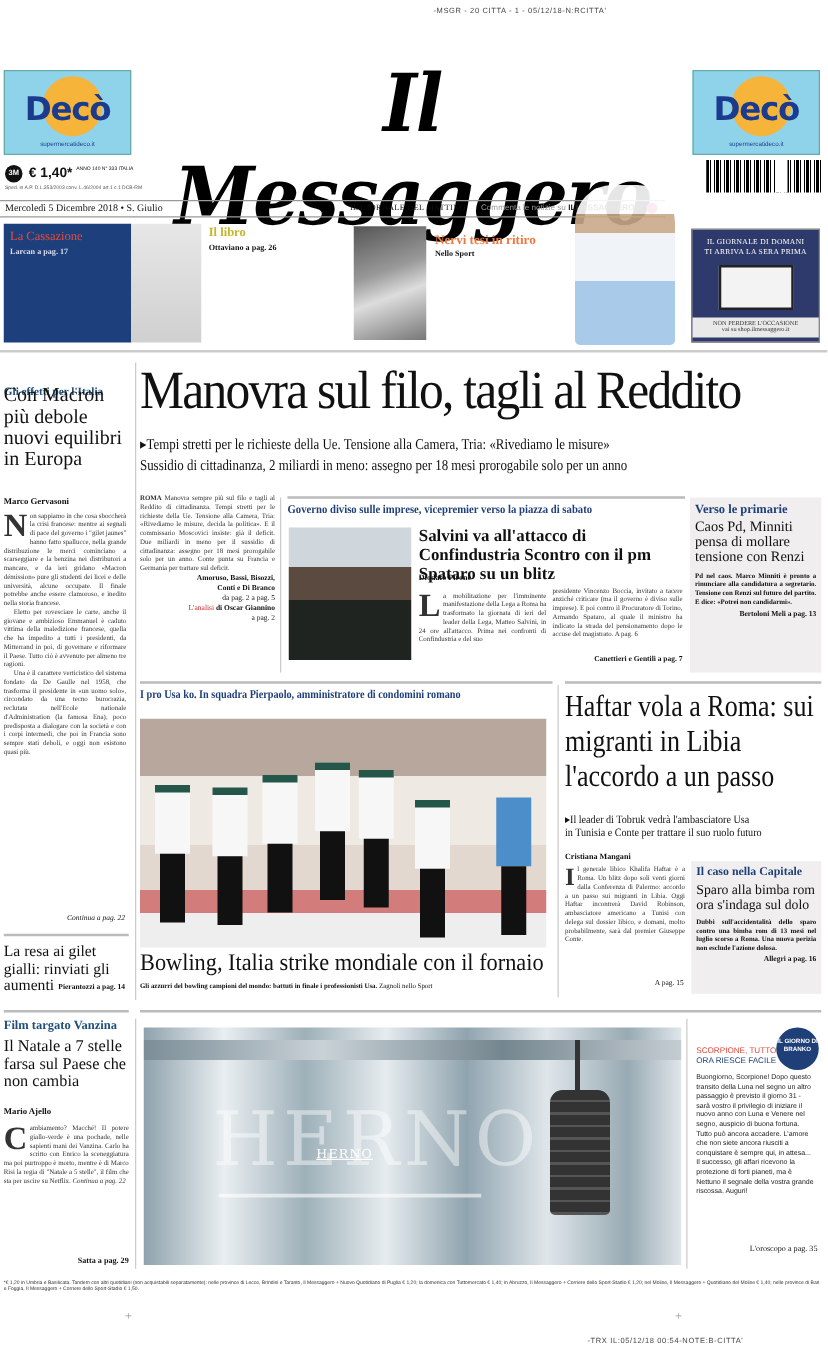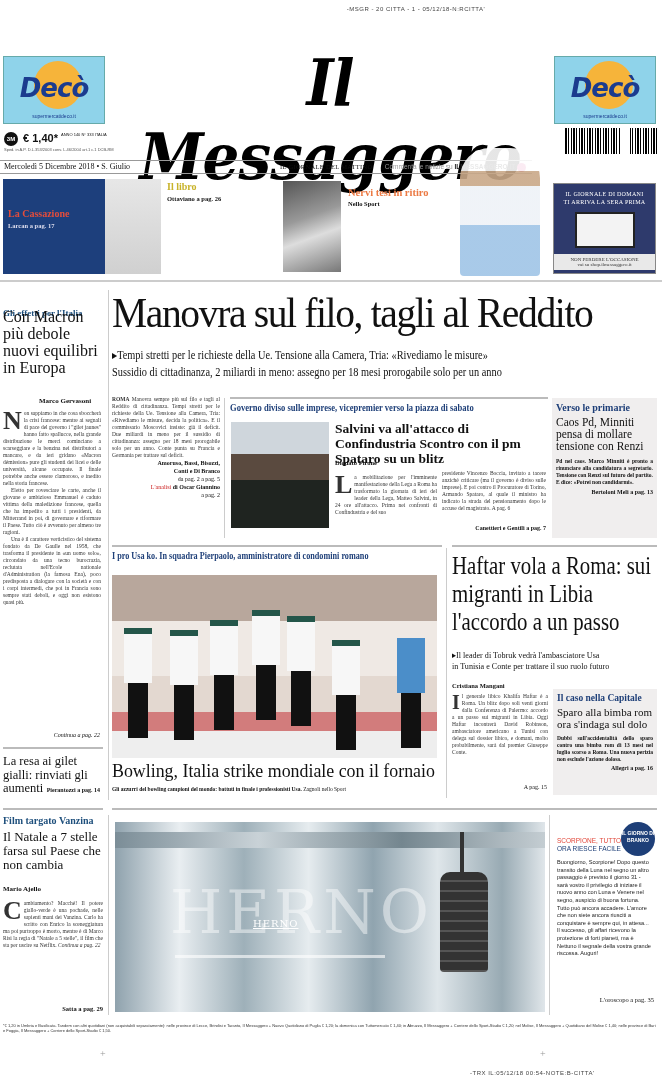--- a/index.html
+++ b/index.html
@@ -7,39 +7,39 @@
   .abs { position: absolute; }
   .narrow { font-family: "Liberation Serif", serif; }
   .tiny { font-size: 5.5px; line-height: 7px; color: #333; text-align: justify; }
   .hr { position: absolute; height: 2px; background: #bbb; }
   .vr { position: absolute; width: 1px; background: #ccc; }
 
   
   #topline { top: 6px; left: 0; width: 662px; text-align: center; font-size: 6px; letter-spacing: 0.5px; color: #444; padding-left: 170px; font-family: "Liberation Sans", sans-serif; }
   .deco { top: 56px; width: 102px; height: 68px; background: #8fd3ea; border: 1px solid #6aa; }
   .deco .sun { position: absolute; left: 30px; top: 4px; width: 48px; height: 48px; border-radius: 50%; background: #f6b43a; }
-  .deco .logo { position: absolute; left: 0; right: 0; top: 16px; text-align: center; font-family: "DejaVu Sans", sans-serif; font-weight: bold; font-size: 26px; color: #1b3b8e; letter-spacing: -1px; font-style: italic; }
+  .deco .logo { position: absolute; left: 0; right: 0; top: 16px; text-align: center; font-family: "DejaVu Sans", sans-serif; font-weight: bold; font-size: 26px; color: #1b3b8e; letter-spacing: -1px; }
   .deco .url { position: absolute; left: 0; right: 0; bottom: 4px; text-align: center; font-size: 5px; color: #1b3b8e; font-family: "Liberation Sans", sans-serif; }
   #masthead { top: 52px; left: 120px; width: 420px; text-align: center; font-family: "DejaVu Serif", serif; font-weight: bold; font-size: 58px; letter-spacing: -1px; font-style: italic; color: #000; transform: scaleY(1.1); }
   #price { top: 132px; left: 4px; font-size: 11px; font-family: "Liberation Sans", sans-serif; font-weight: bold; }
   #price .badge { display: inline-block; width: 14px; height: 14px; border-radius: 50%; background: #111; color: #fff; font-size: 6px; text-align: center; line-height: 14px; vertical-align: middle; margin-right: 2px; }
   #price .small { font-size: 4px; font-weight: normal; vertical-align: top; }
   #subprice { top: 147px; left: 4px; font-size: 4px; color: #555; font-family: "Liberation Sans", sans-serif; }
   #barcode { top: 128px; left: 565px; width: 92px; height: 26px; background: repeating-linear-gradient(90deg, #000 0 2px, #fff 2px 3px, #000 3px 4px, #fff 4px 6px, #000 6px 7px, #fff 7px 8px); }
   #barcode-gap { top: 128px; left: 620px; width: 10px; height: 26px; background: #fff; }
   #dateline { top: 160px; left: 0; width: 532px; height: 14px; border-top: 1px solid #999; border-bottom: 1px solid #999; font-size: 8px; line-height: 12px; }
   #dateline .date { position: absolute; left: 4px; }
   #dateline .motto { position: absolute; left: 280px; font-size: 6.5px; letter-spacing: 0.3px; }
   #dateline .comment { position: absolute; right: 6px; font-size: 6.5px; color: #999; font-family: "Liberation Sans", sans-serif; }
   #dateline .comment b { color: #222; }
   #dateline .comment .pin { display: inline-block; width: 9px; height: 9px; border-radius: 50%; background: #d63d8a; vertical-align: middle; }
 
   
   #teaser1 { top: 179px; left: 3px; width: 102px; height: 95px; background: #1d3f7c; padding: 5px; color: #fff; }
-  #teaser1 .kicker { color: #e54d3b; font-size: 10px; font-weight: bold; margin-top: 24px; }
+  #teaser1 .kicker { color: #e54d3b; font-size: 10px; font-weight: normal; }
   #teaser1 .head { font-size: 10.5px; font-weight: bold; line-height: 11.5px; }
   #teaser1 .ref { font-size: 6.5px; margin-top: 3px; font-weight: bold; color: #dde; }
   #statue { top: 179px; left: 105px; width: 56px; height: 95px; background: linear-gradient(180deg,#e7e7e7,#d0d0d0); }
   #teaser2 { top: 181px; left: 167px; width: 115px; }
   #teaser2 .kicker { color: #c8b32a; font-size: 10px; font-weight: bold; }
   #teaser2 .head { color: #4b2a66; font-size: 11px; font-weight: bold; line-height: 11.5px; }
   #teaser2 .ref { font-size: 6.5px; font-weight: bold; margin-top: 3px; }
   #camilleri { top: 181px; left: 283px; width: 58px; height: 91px; background: linear-gradient(160deg,#555,#999 40%,#ddd 60%,#777); }
   #teaser3 { top: 187px; left: 348px; width: 115px; }
   #teaser3 .kicker { color: #ec7a44; font-size: 10.5px; font-weight: bold; }
@@ -48,21 +48,21 @@
   #player { top: 148px; left: 460px; width: 80px; height: 128px; background: linear-gradient(180deg, #fff 0 18%, #c9a888 18% 30%, #eef2f7 30% 60%, #9fc4e6 60%); border-radius: 30px 30px 4px 4px; opacity: 0.9; }
   #promo { top: 183px; left: 553px; width: 103px; height: 91px; background: #2e3a6c; border: 1px solid #888; color: #fff; text-align: center; }
   #promo .t { font-size: 6px; margin-top: 6px; line-height: 8px; letter-spacing: 0.3px; }
   #promo .tablet { width: 60px; height: 36px; margin: 6px auto 0; background: #f3f3f3; border: 2px solid #222; }
   #promo .foot { background: #e9e9e9; color: #333; font-size: 5px; margin-top: 6px; padding: 3px 0; }
   .hr-top { top: 280px; left: 0; width: 662px; height: 2px; background: #ccc; }
 
   
   #lc-kicker { top: 308px; left: 3px; font-size: 9px; color: #1e4f7c; font-weight: bold; }
   #lc-head { top: 308px; left: 3px; width: 100px; font-size: 16px; line-height: 17px; }
-  #lc-author { top: 397px; left: 3px; font-size: 7px; font-weight: bold; margin-left: 36px; }
+  #lc-author { top: 397px; left: 3px; font-size: 7px; font-weight: bold; }
   #lc-body { top: 410px; left: 3px; width: 98px; }
   .dropcap { float: left; font-size: 26px; line-height: 22px; font-weight: bold; margin-right: 2px; }
   #lc-cont { top: 732px; left: 3px; width: 97px; text-align: right; font-size: 6px; font-style: italic; }
   #lc-head2 { top: 755px; left: 3px; width: 100px; font-size: 12.5px; line-height: 13.5px; }
   #lc-ref2 { top: 787px; left: 3px; width: 97px; text-align: right; font-size: 6px; font-weight: bold; }
   #lc-kicker3 { top: 815px; left: 3px; font-size: 10px; color: #1e4f7c; font-weight: bold; }
   #lc-head3 { top: 830px; left: 3px; width: 104px; font-size: 13px; line-height: 14px; }
   #lc-author3 { top: 885px; left: 3px; font-size: 7px; font-weight: bold; }
   #lc-body3 { top: 900px; left: 3px; width: 100px; }
   #lc-satta { top: 1005px; left: 3px; width: 100px; text-align: right; font-size: 6.5px; font-weight: bold; }

